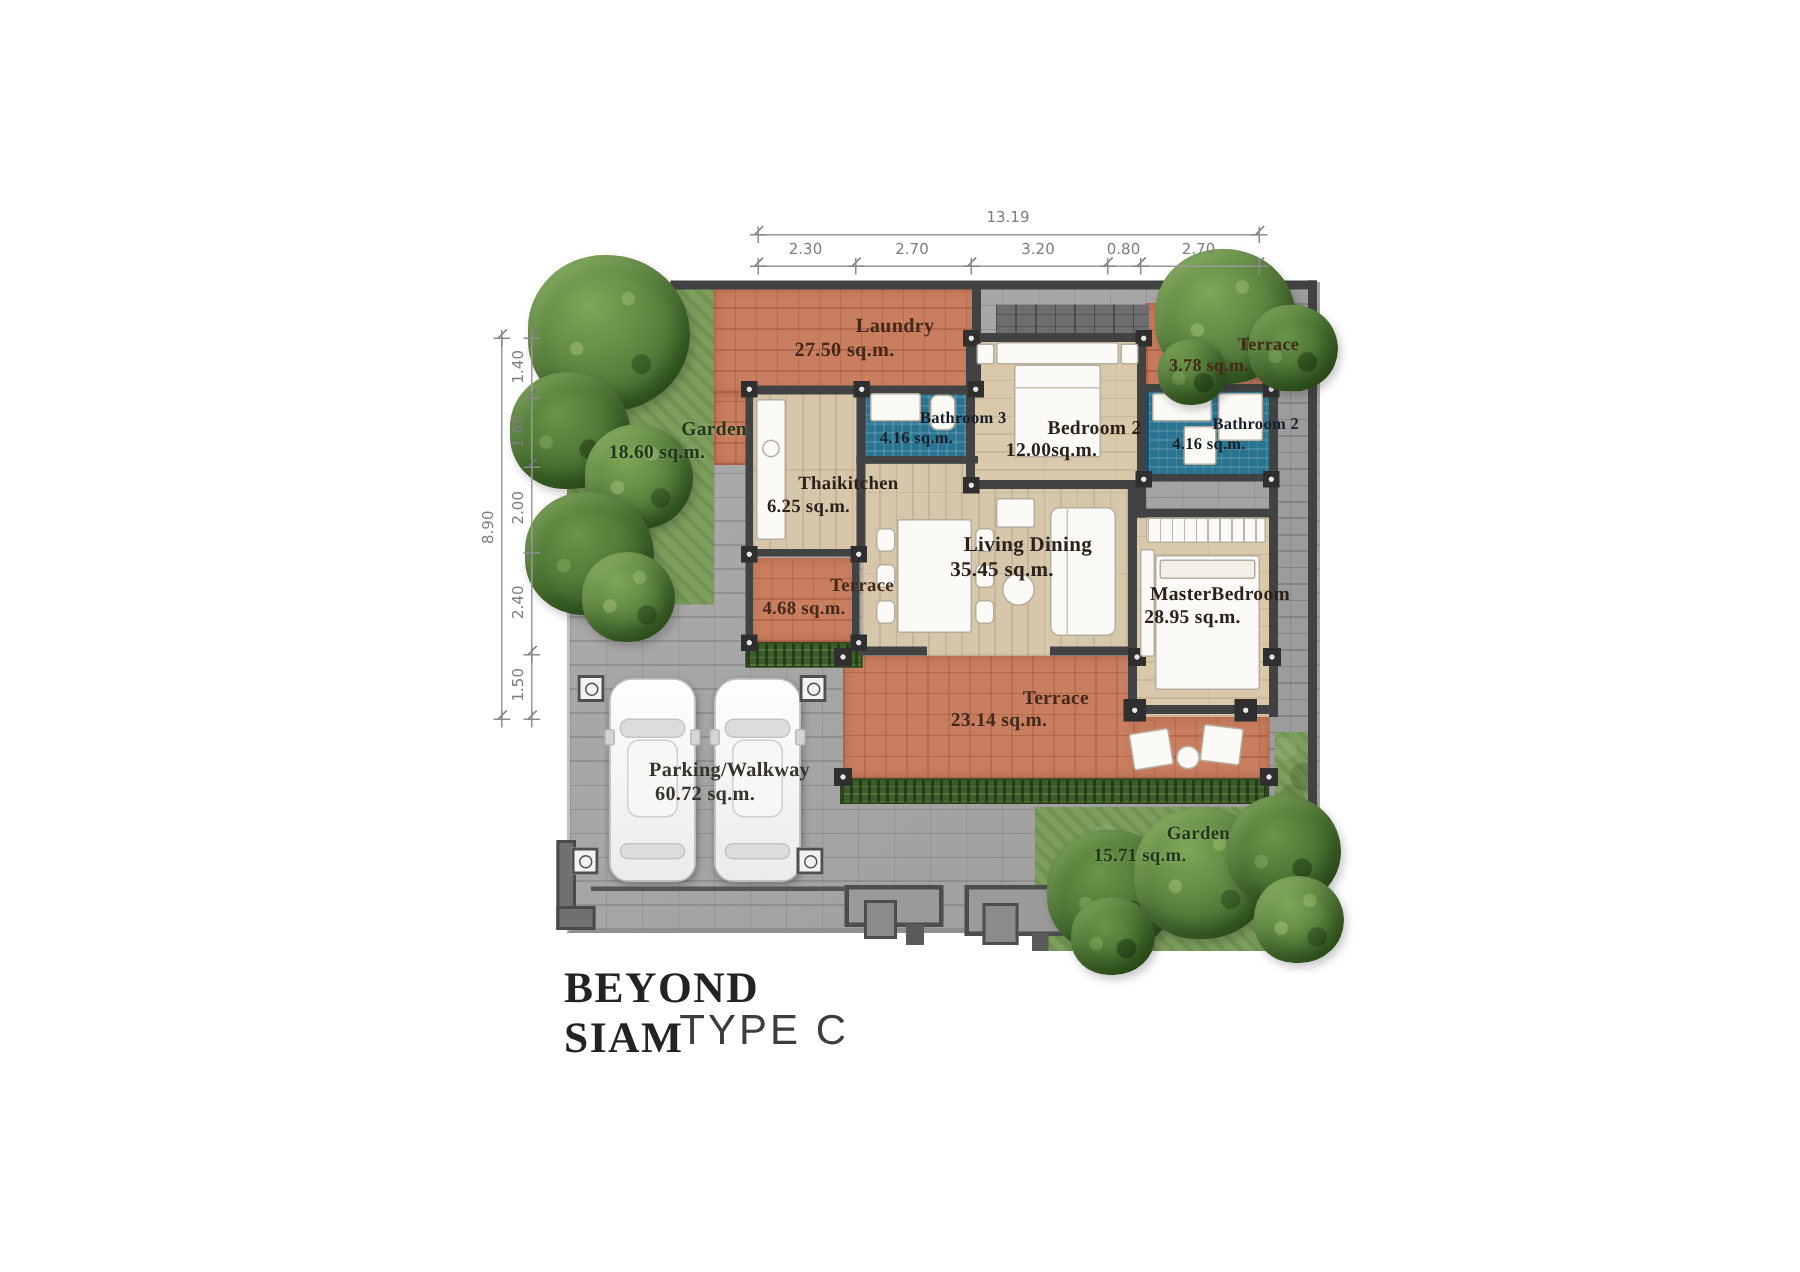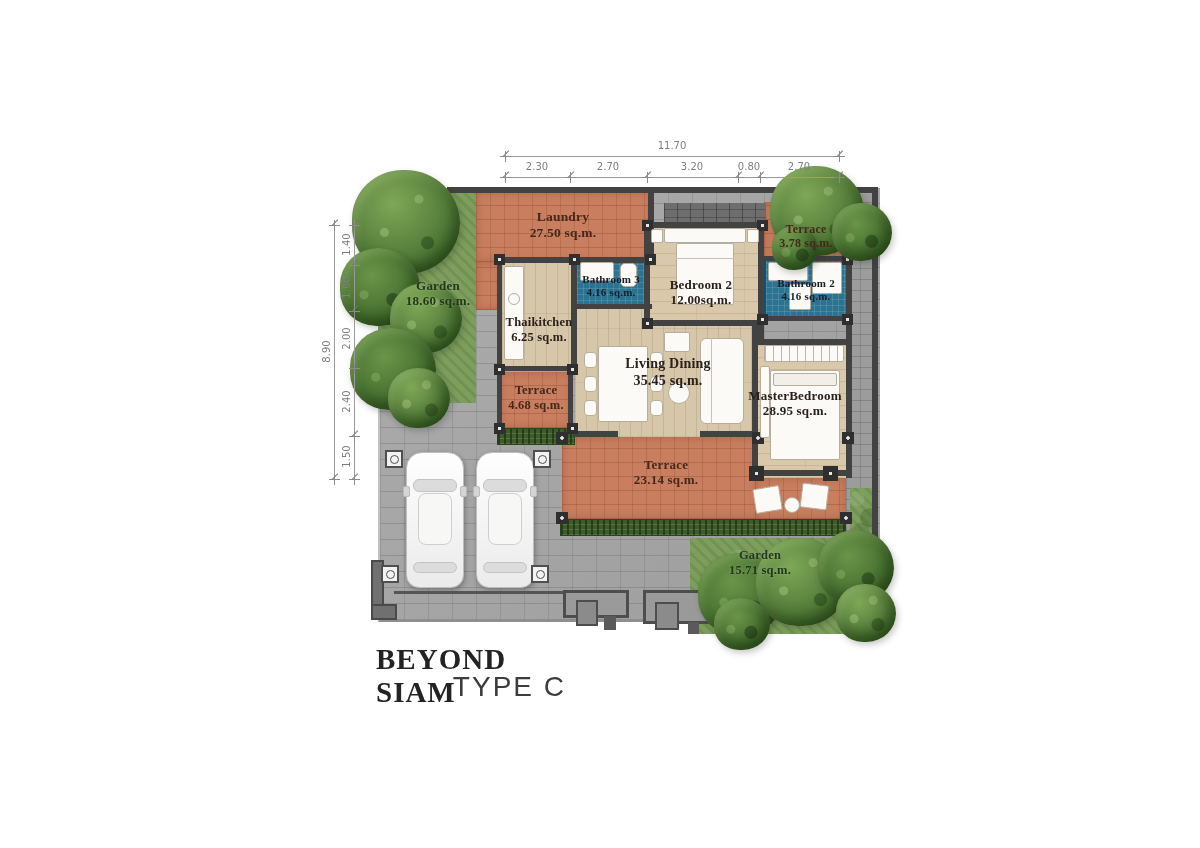--- a/index.html
+++ b/index.html
@@ -72,21 +72,21 @@
   
   .car{background:linear-gradient(180deg,#fefefe,#ebebeb);border:1px solid #bdbdbd;
        border-radius:16px 16px 13px 13px;box-shadow:1px 2px 5px rgba(30,30,30,0.35);}
   .car .ws{position:absolute;left:6px;right:6px;height:11px;background:#dcdcdc;border:1px solid #c3c3c3;border-radius:6px;}
   .car .roof{position:absolute;left:11px;right:11px;background:#f7f7f5;border:1px solid #cfcfcf;border-radius:8px;}
   .car .mir{position:absolute;width:5px;height:9px;background:#d5d5d5;border:1px solid #bcbcbc;border-radius:2px;}
 
   
   .room-label{position:absolute;text-align:center;font-weight:700;line-height:1.18;
               letter-spacing:0.2px;pointer-events:none;z-index:40;}
-  .room-label .nm{display:block;}
+  .room-label .nm{display:block;text-align:right;}
   .room-label .ar{display:block;}
   .c-brown{color:#44291a;}
   .c-dark{color:#2c211a;}
   .c-green{color:#23371c;text-shadow:0 0 3px rgba(230,245,210,0.25);}
   .c-bath{color:#151f2b;}
   .c-gray{color:#37332c;}
 
   
   .dimtxt{position:absolute;font-family:"DejaVu Sans", sans-serif;font-size:10px;color:#7e7e7e;
           text-align:center;z-index:45;}
@@ -299,26 +299,30 @@
     <span class="ar">28.95 sq.m.</span>
     </div>
   <div class="room-label c-brown" style="left:476px;top:383px;width:120px;font-size:12.5px;">
     <span class="nm">Terrace</span>
     <span class="ar">4.68 sq.m.</span>
     </div>
   <div class="room-label c-brown" style="left:606px;top:457px;width:120px;font-size:13px;">
     <span class="nm">Terrace</span>
     <span class="ar">23.14 sq.m.</span>
     </div>
+  <div class="room-label c-gray" style="left:400px;top:505px;width:140px;font-size:13.5px;">
+    <span class="nm">Parking/Walkway</span>
+    <span class="ar">60.72 sq.m.</span>
+    </div>
   <div class="room-label c-green" style="left:700px;top:548px;width:120px;font-size:12.5px;">
     <span class="nm">Garden</span>
     <span class="ar">15.71 sq.m.</span>
     </div>
 
-  <div class="dimtxt" style="left:622px;top:140px;width:100px;">11.70</div>
+  <div class="dimtxt" style="left:622px;top:140px;width:100px;">13.19</div>
   <div class="dimline" style="left:505px;top:156px;width:334px;height:1px;"></div>
   <div class="tk" style="left:505px;top:156px;">
       <i></i>
     </div>
   <div class="tk" style="left:839px;top:156px;">
       <i></i>
     </div>
 
   <div class="dimtxt" style="left:497px;top:161px;width:80px;">2.30</div>
   <div class="dimtxt" style="left:568px;top:161px;width:80px;">2.70</div>

